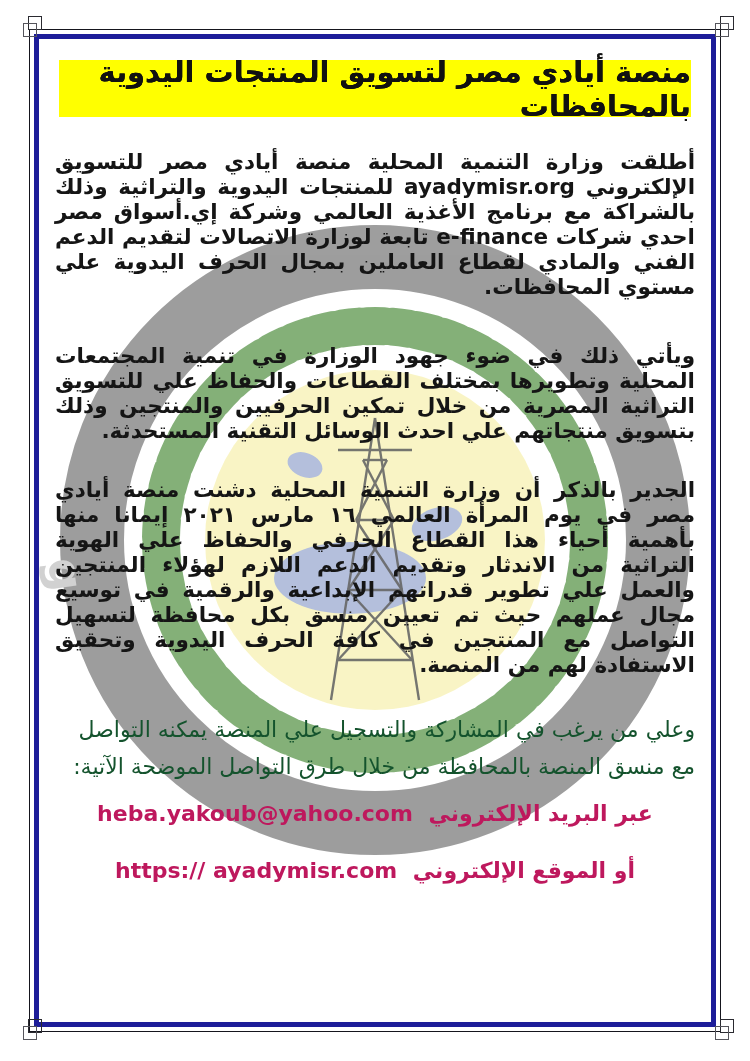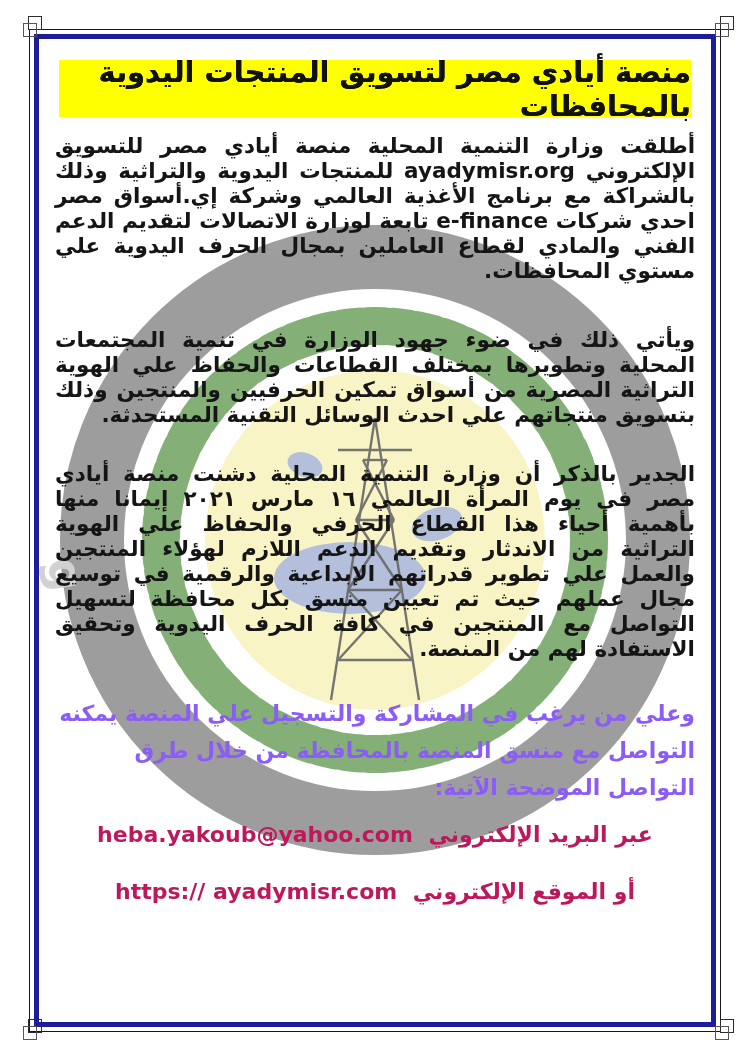--- a/index.html
+++ b/index.html
@@ -24,34 +24,34 @@
   .corner.bl{left:16px;bottom:16px;}
   .corner.br{right:16px;bottom:16px;}
   
   .watermark{position:absolute;left:0;top:0;z-index:1;pointer-events:none;}
   
   .content{
     position:absolute;left:55px;right:55px;top:60px;z-index:2;
     direction:rtl;color:#151515;
   }
   .title-strip{
-    background:#ffff00;margin:0 4px 16px 4px;height:57px;
+    background:#ffff00;margin:0 4px 32px 4px;height:57px;
     display:flex;align-items:center;justify-content:center;
     font-size:29px;font-weight:bold;color:#111;
     text-shadow:0 0 .5px #000;
     text-align:right;
   }
   p.body-par{
     margin:10px 0 44px 0;font-size:21.5px;font-weight:bold;line-height:25px;
     text-align:justify;text-justify:inter-word;
   }
   p.body-par.tight{margin-bottom:34px;}
   p.cta{
-    margin:0 0 14px 0;font-size:22px;font-weight:bold;line-height:37px;
-    color:#8b5cf6;text-align:right;
+    margin:0 0 14px 0;font-size:22px;font-weight:normal;line-height:37px;
+    color:#14532d;text-align:right;
   }
   .contact-row{
     text-align:center;font-weight:bold;font-size:22px;color:#be185d;
     margin:0 0 27px 0;line-height:30px;white-space:nowrap;
   }
   .contact-row .val{direction:ltr;unicode-bidi:isolate;margin-right:8px;}
 </style>
 </head>
 <body>
 
@@ -118,21 +118,21 @@
     </text>
   </g>
 </svg>
 
 <div class="content">
 
   <div class="title-strip">منصة أيادي مصر لتسويق المنتجات اليدوية بالمحافظات</div>
 
   <p class="body-par">أطلقت وزارة التنمية المحلية منصة أيادي مصر للتسويق الإلكتروني ayadymisr.org للمنتجات اليدوية والتراثية وذلك بالشراكة مع برنامج الأغذية العالمي وشركة إي.أسواق مصر احدي شركات e-finance تابعة لوزارة الاتصالات لتقديم الدعم الفني والمادي لقطاع العاملين بمجال الحرف اليدوية علي مستوي المحافظات.</p>
 
-  <p class="body-par tight">ويأتي ذلك في ضوء جهود الوزارة  في تنمية المجتمعات المحلية وتطويرها بمختلف القطاعات والحفاظ علي الهوية التراثية المصرية من أسواق تمكين الحرفيين والمنتجين وذلك بتسويق منتجاتهم علي احدث الوسائل التقنية المستحدثة.</p>
+  <p class="body-par tight">ويأتي ذلك في ضوء جهود الوزارة  في تنمية المجتمعات المحلية وتطويرها بمختلف القطاعات والحفاظ علي للتسويق التراثية المصرية من خلال تمكين الحرفيين والمنتجين وذلك بتسويق منتجاتهم علي احدث الوسائل التقنية المستحدثة.</p>
 
   <p class="body-par tight">الجدير بالذكر أن وزارة التنمية المحلية دشنت منصة أيادي مصر في يوم المرأة العالمي ١٦ مارس ٢٠٢١ إيمانا منها بأهمية أحياء هذا القطاع الحرفي  والحفاظ علي الهوية التراثية من الاندثار وتقديم الدعم اللازم لهؤلاء المنتجين والعمل علي تطوير قدراتهم الإبداعية والرقمية في توسيع مجال عملهم حيث تم تعيين منسق بكل محافظة لتسهيل التواصل مع المنتجين في كافة الحرف اليدوية وتحقيق الاستفادة لهم من المنصة.</p>
 
   <p class="cta">وعلي من يرغب في المشاركة والتسجيل علي المنصة يمكنه التواصل مع منسق المنصة بالمحافظة من خلال طرق التواصل الموضحة الآتية:</p>
 
   <div class="contact-row">
     <span>عبر البريد الإلكتروني</span>
     <span class="val">heba.yakoub@yahoo.com</span>
   </div>
 

